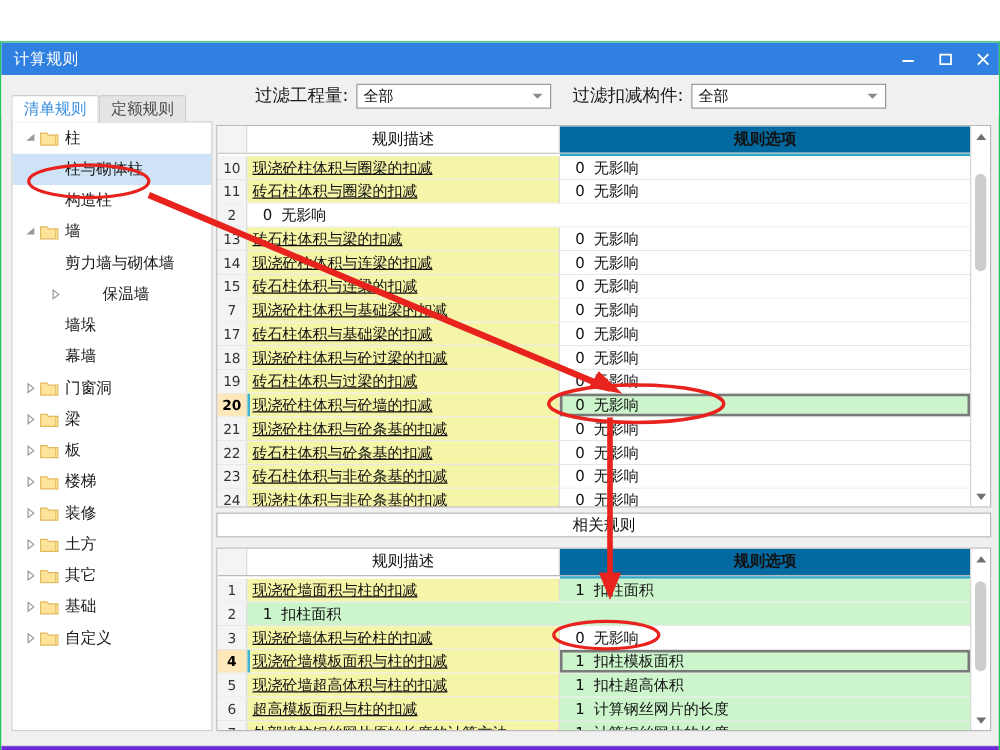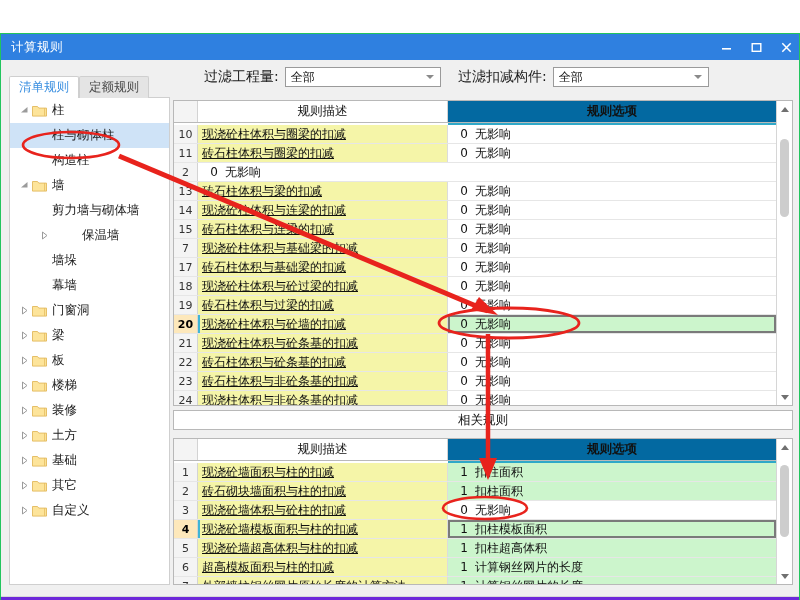--- a/index.html
+++ b/index.html
@@ -376,35 +376,35 @@
             <svg width="9" height="9" viewBox="0 0 9 9">
               <path d="M2.5 1 L7 4.5 L2.5 8 Z" fill="none" stroke="#9b9b9b" stroke-width="1"></path>
             </svg>
           </span>
           <span class="folder">
             <svg width="15" height="12" viewBox="0 0 15 12">
               <path d="M0.5 1.5 h5 l1.3 1.6 H14.5 v8 H0.5 Z" fill="#fde49a" stroke="#e2b95c" stroke-width="0.9"></path>
               <path d="M12.6 3.2 v7.6" stroke="#e2b95c" stroke-width="0.8"></path>
             </svg>
           </span>
+          <span class="tree-label">其它</span>
+        </div>
+        <div class="tree-row" style="padding-left: 6px;">
+          <span class="tw">
+            <svg width="9" height="9" viewBox="0 0 9 9">
+              <path d="M2.5 1 L7 4.5 L2.5 8 Z" fill="none" stroke="#9b9b9b" stroke-width="1"></path>
+            </svg>
+          </span>
+          <span class="folder">
+            <svg width="15" height="12" viewBox="0 0 15 12">
+              <path d="M0.5 1.5 h5 l1.3 1.6 H14.5 v8 H0.5 Z" fill="#fde49a" stroke="#e2b95c" stroke-width="0.9"></path>
+              <path d="M12.6 3.2 v7.6" stroke="#e2b95c" stroke-width="0.8"></path>
+            </svg>
+          </span>
           <span class="tree-label">基础</span>
-        </div>
-        <div class="tree-row" style="padding-left: 6px;">
-          <span class="tw">
-            <svg width="9" height="9" viewBox="0 0 9 9">
-              <path d="M2.5 1 L7 4.5 L2.5 8 Z" fill="none" stroke="#9b9b9b" stroke-width="1"></path>
-            </svg>
-          </span>
-          <span class="folder">
-            <svg width="15" height="12" viewBox="0 0 15 12">
-              <path d="M0.5 1.5 h5 l1.3 1.6 H14.5 v8 H0.5 Z" fill="#fde49a" stroke="#e2b95c" stroke-width="0.9"></path>
-              <path d="M12.6 3.2 v7.6" stroke="#e2b95c" stroke-width="0.8"></path>
-            </svg>
-          </span>
-          <span class="tree-label">其它</span>
         </div>
         <div class="tree-row" style="padding-left: 6px;">
           <span class="tw">
             <svg width="9" height="9" viewBox="0 0 9 9">
               <path d="M2.5 1 L7 4.5 L2.5 8 Z" fill="none" stroke="#9b9b9b" stroke-width="1"></path>
             </svg>
           </span>
           <span class="folder">
             <svg width="15" height="12" viewBox="0 0 15 12">
               <path d="M0.5 1.5 h5 l1.3 1.6 H14.5 v8 H0.5 Z" fill="#fde49a" stroke="#e2b95c" stroke-width="0.9"></path>
@@ -588,21 +588,20 @@
           <div class="cell-num">1</div>
           <div class="cell-desc">现浇砼墙面积与柱的扣减</div>
           <div class="cell-opt greencell">
             <span class="ov">1</span>
             <span>扣柱面积</span>
           </div>
           <div style="width: 16px; flex: 0 0 16px; background: rgb(255, 255, 255);"></div>
         </div>
         <div class="grow">
           <div class="cell-num">2</div>
-          <div class="cell-desc">砖石砌块墙面积与柱的扣减</div>
           <div class="cell-opt greencell">
             <span class="ov">1</span>
             <span>扣柱面积</span>
           </div>
           <div style="width: 16px; flex: 0 0 16px; background: rgb(255, 255, 255);"></div>
         </div>
         <div class="grow">
           <div class="cell-num">3</div>
           <div class="cell-desc">现浇砼墙体积与砼柱的扣减</div>
           <div class="cell-opt">

